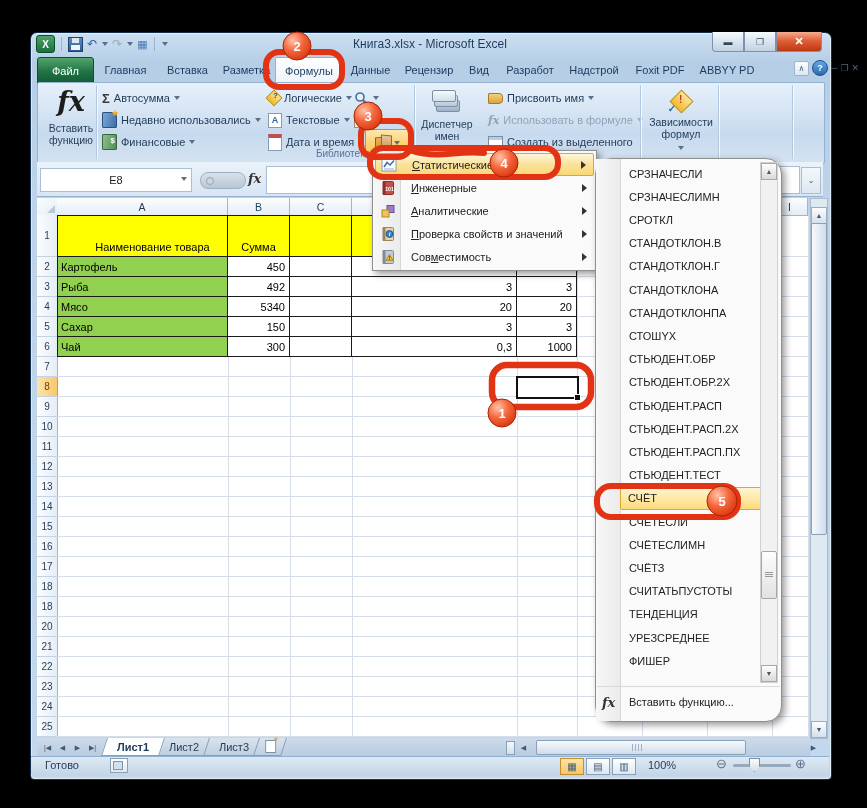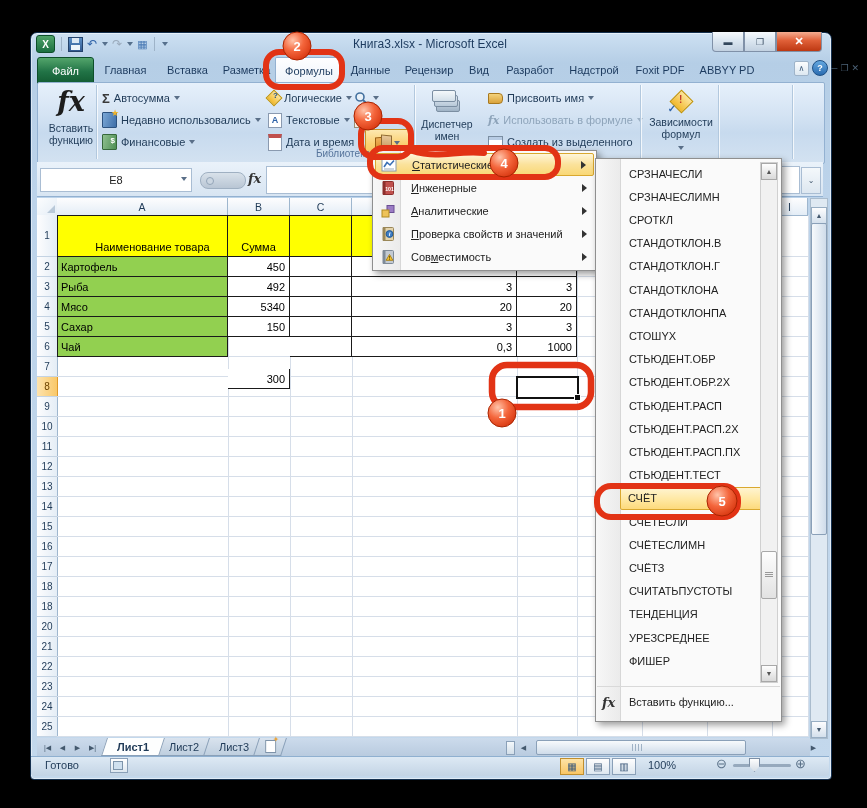--- a/index.html
+++ b/index.html
@@ -137,21 +137,21 @@
         display:flex;align-items:center;justify-content:center;font-size:10px;color:#3d5a7a;}
   .vbtn.act{background:linear-gradient(#fde3a7,#f9c665);border-color:#c08f2f;}
   .zcirc{font-size:13px;color:#5a7188;line-height:13px;}
   .ztrack{top:764px;width:58px;height:3px;background:#96a9bd;border-radius:2px;}
   .zthumb{left:749px;top:758px;width:9px;height:12px;background:linear-gradient(#fdfdfd,#d6dee6);
           border:1px solid #7d8fa5;clip-path:polygon(0 0,100% 0,100% 55%,50% 100%,0 55%);}
 
   
   .menu{background:#fafafa;border:1px solid #8f8f8f;box-shadow:3px 3px 7px rgba(0,0,0,.4);z-index:40;}
   .menu1{left:372px;top:150px;width:223px;height:119px;}
-  .menu2{left:595px;top:158px;width:185px;height:562px;}
+  .menu2{left:595px;top:158px;width:185px;height:562px;border-radius:16px;}
   .mgut{position:absolute;left:0;top:0;bottom:0;background:linear-gradient(90deg,#f7f7f7,#ebebeb);border-right:1px solid #d7d7d7;}
   .m1item{position:absolute;left:2px;right:2px;height:23px;display:flex;align-items:center;font-size:11px;color:#222;}
   .m1item .ic{position:absolute;left:5px;width:16px;height:16px;}
   .m1item .lb{position:absolute;left:36px;white-space:nowrap;}
   .m1item .arr{position:absolute;right:7px;width:0;height:0;border-top:4px solid transparent;
                border-bottom:4px solid transparent;border-left:5px solid #333;}
   .m1item.hl{background:linear-gradient(#fef6da,#fbe29b 50%,#f9d876);border:1px solid #d9a82f;border-radius:2px;height:21px;}
   .m2item{position:absolute;left:26px;right:22px;height:23px;display:flex;align-items:center;
           padding-left:7px;font-size:11px;color:#222;white-space:nowrap;}
   .m2item.hl{background:linear-gradient(#fff4d1,#ffe9a6 50%,#fdda7c);border:1px solid #d9a82f;
@@ -429,21 +429,21 @@
       <div class="ab tcell num" style="left: 228px; top: 297px; width: 62px; height: 20px;">5340</div>
       <div class="ab tcell emp" style="left: 290px; top: 297px; width: 62px; height: 20px;"></div>
       <div class="ab tcell num" style="left: 352px; top: 297px; width: 165px; height: 20px;">20</div>
       <div class="ab tcell num" style="left: 517px; top: 297px; width: 60px; height: 20px;">20</div>
       <div class="ab tcell grn" style="left: 57px; top: 317px; width: 171px; height: 20px; border-left: 1px solid rgb(26, 26, 26);">Сахар</div>
       <div class="ab tcell num" style="left: 228px; top: 317px; width: 62px; height: 20px; padding-left: 10px;">150</div>
       <div class="ab tcell emp" style="left: 290px; top: 317px; width: 62px; height: 20px;"></div>
       <div class="ab tcell num" style="left: 352px; top: 317px; width: 165px; height: 20px;">3</div>
       <div class="ab tcell num" style="left: 517px; top: 317px; width: 60px; height: 20px;">3</div>
       <div class="ab tcell grn" style="left: 57px; top: 337px; width: 171px; height: 20px; border-left: 1px solid rgb(26, 26, 26);">Чай</div>
-      <div class="ab tcell num" style="left: 228px; top: 337px; width: 62px; height: 20px; margin-top: 32px;">300</div>
+      <div class="ab tcell num" style="left: 228px; top: 337px; width: 62px; height: 20px;">300</div>
       <div class="ab tcell emp" style="left: 290px; top: 337px; width: 62px; height: 20px;"></div>
       <div class="ab tcell num" style="left: 352px; top: 337px; width: 165px; height: 20px;">0,3</div>
       <div class="ab tcell num" style="left: 517px; top: 337px; width: 60px; height: 20px;">1000</div>
     </div>
   <div class="ab selcell"></div>
 
   <div class="ab vscroll">
     <div class="sbtn2" style="top:8px">▲</div>
     <div class="vthumb"></div>
     <div class="sbtn2" style="bottom:0">▼</div>

